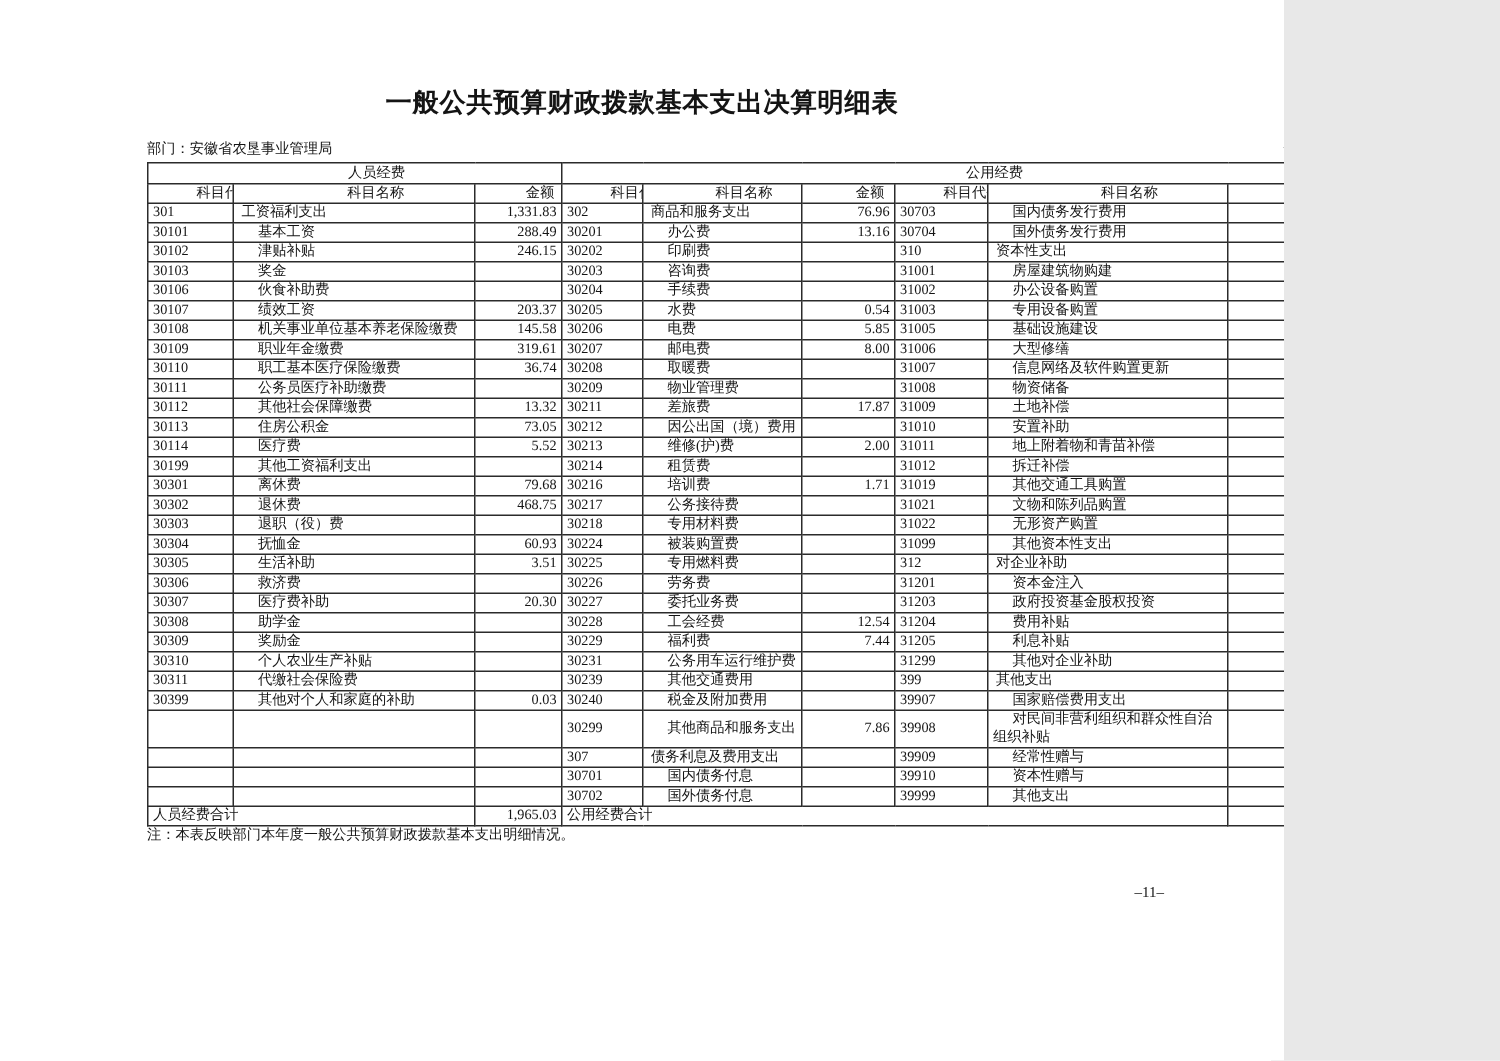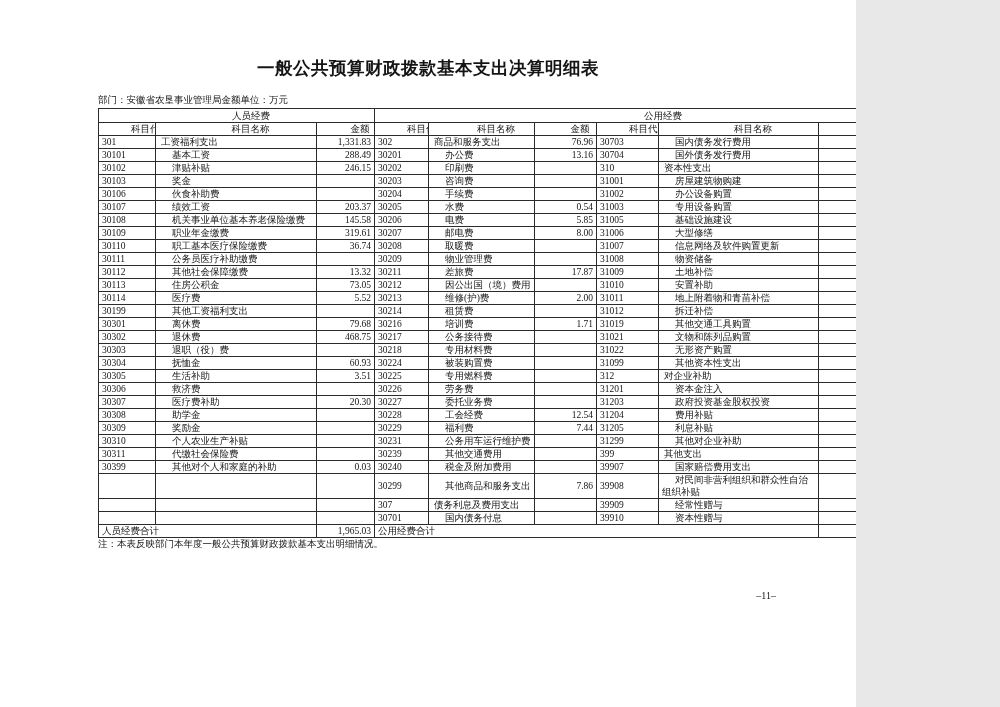--- a/index.html
+++ b/index.html
@@ -21,21 +21,21 @@
     line-height:23px;
     letter-spacing:0.5px;
   }
   .content { margin-left:98px; width:824px; }
   .table-code-line {
     margin-top:2px;
     text-align:right;
     font-size:9.5px; line-height:12px;
   }
   .meta-line {
-    display:flex; 
+    display:flex; justify-content:space-between;
     font-size:9.5px; line-height:12px;
     margin-bottom:2px;
   }
   table.budget {
     border-collapse:collapse;
     table-layout:fixed;
     width:824px;
     font-size:9.5px;
   }
   table.budget th, table.budget td {
@@ -425,20 +425,31 @@
             <td class="code"></td>
             <td class="name"></td>
             <td class="amount"></td>
             <td class="code">30701</td>
             <td class="name sub">国内债务付息</td>
             <td class="amount"></td>
             <td class="code">39910</td>
             <td class="name sub">资本性赠与</td>
             <td class="amount"></td>
           </tr>
+          <tr>
+            <td class="code"></td>
+            <td class="name"></td>
+            <td class="amount"></td>
+            <td class="code">30702</td>
+            <td class="name sub">国外债务付息</td>
+            <td class="amount"></td>
+            <td class="code">39999</td>
+            <td class="name sub">其他支出</td>
+            <td class="amount"></td>
+          </tr>
         </tbody>
       <tfoot>
         <tr class="total-row">
           <td colspan="2" class="total-label">人员经费合计</td>
           <td class="amount">1,965.03</td>
           <td colspan="5" class="total-label">公用经费合计</td>
           <td class="amount">76.96</td>
         </tr>
       </tfoot>
     </table>

